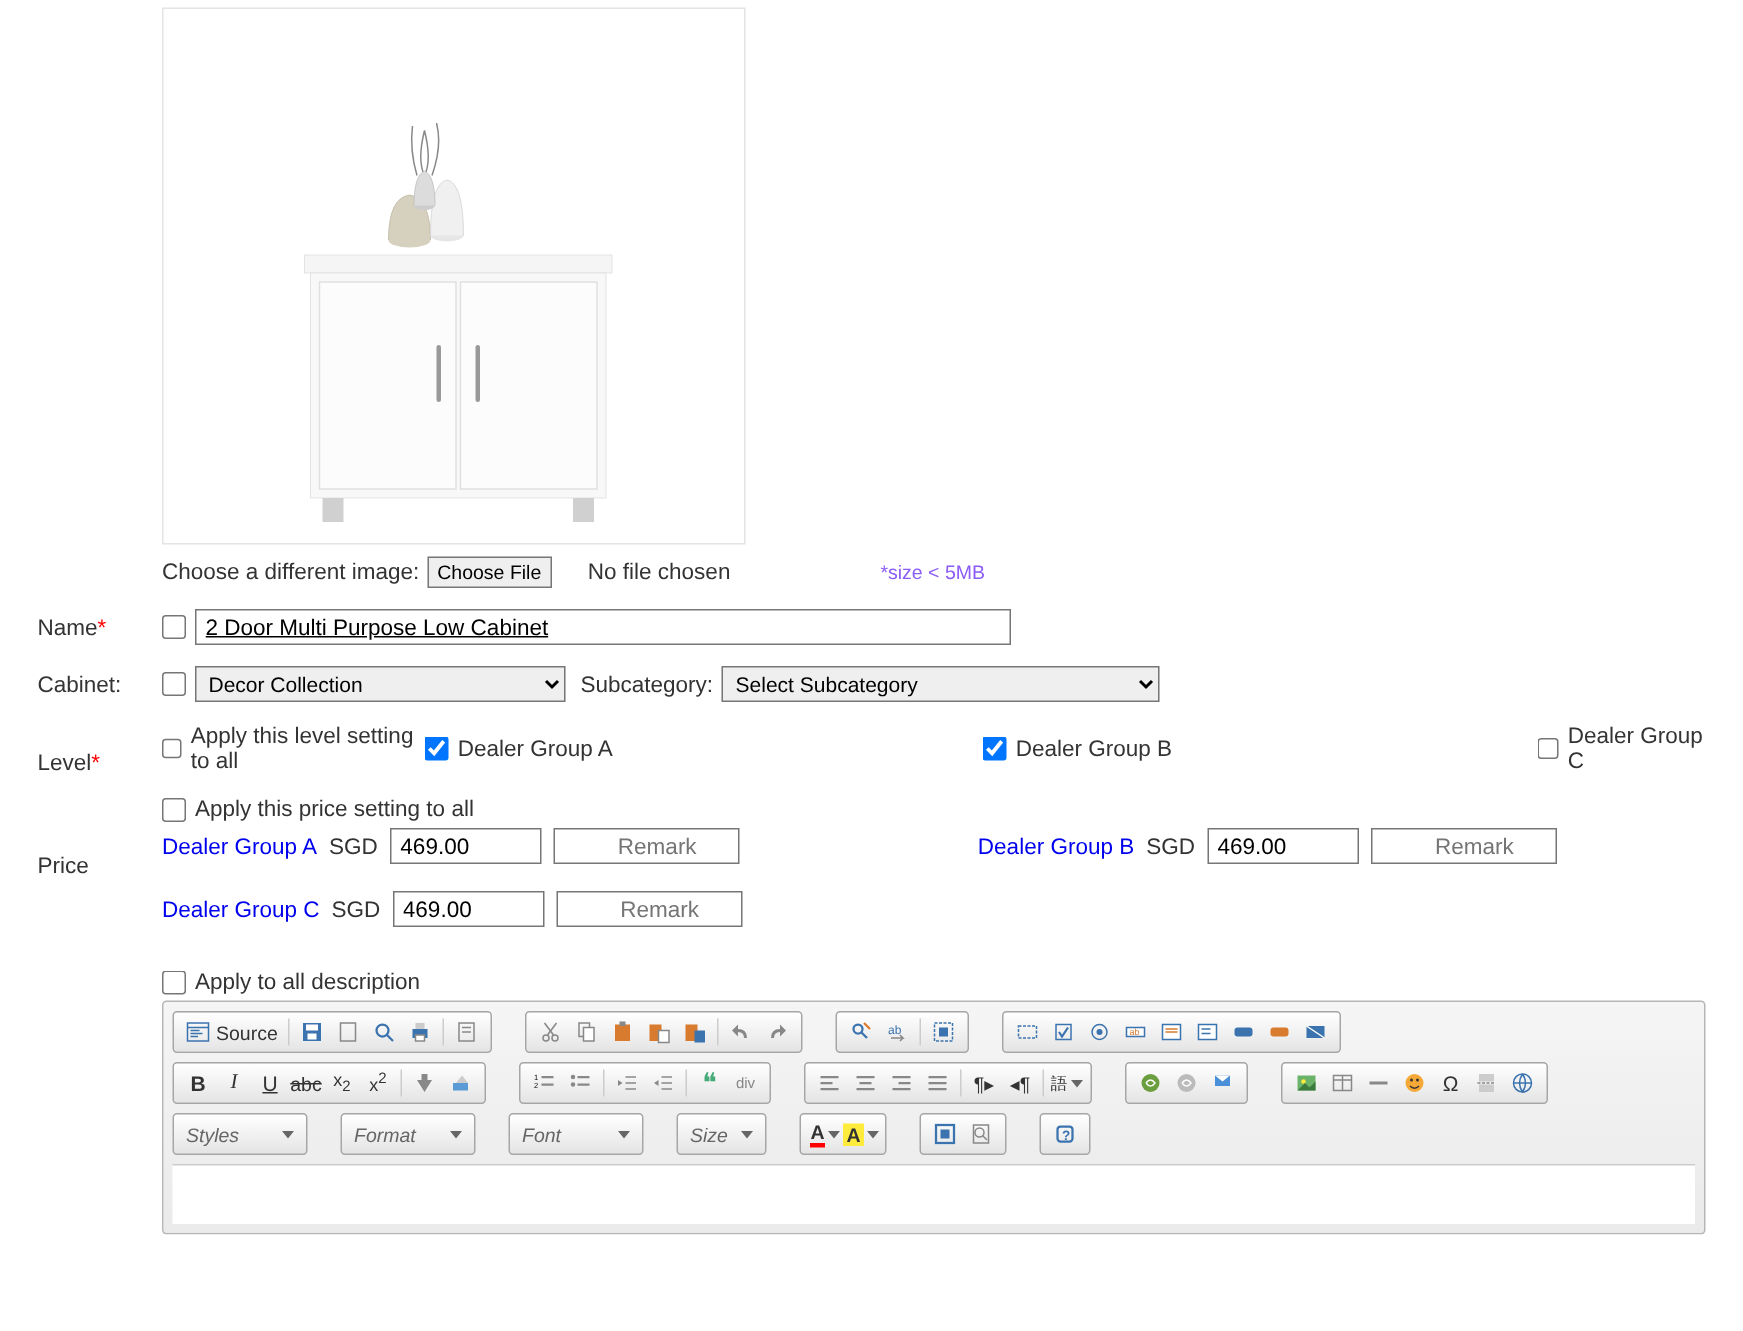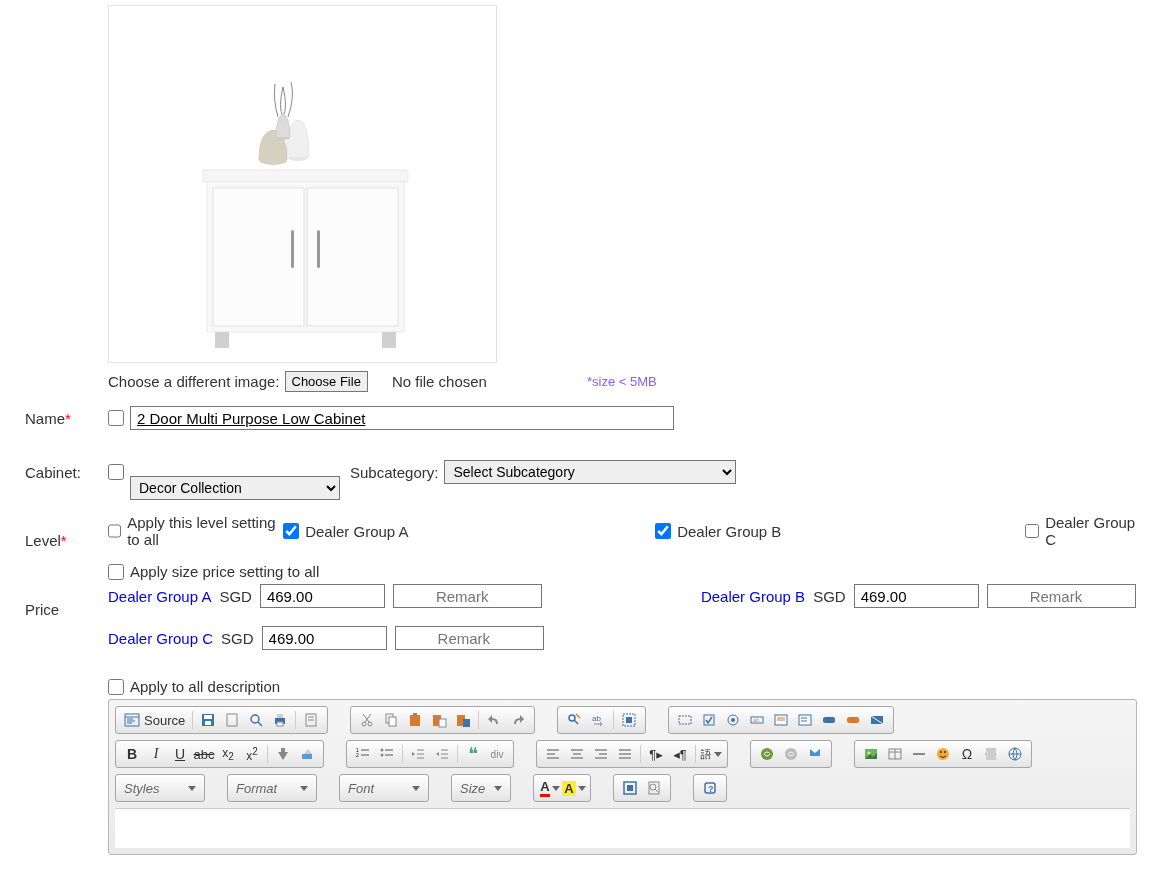--- a/index.html
+++ b/index.html
@@ -76,21 +76,21 @@
     height: 24px;
   }
   .name-input { width: 544px; text-decoration: underline; }
   select {
     font-size: 14px;
     padding: 2px 4px;
     border: 1px solid #767676;
     height: 24px;
     background: #efefef;
   }
-  .cat-select { width: 210px; margin-top: 32px; }
+  .cat-select { width: 247px; }
   .subcat-select { width: 292px; }
   .level-wrap {
     display: flex;
     flex-direction: row;
     gap: 4px;
   }
   .level-groups {
     display: flex;
     width: 100%;
   }
@@ -106,22 +106,22 @@
     display: flex;
     align-items: center;
     gap: 8px;
     flex-wrap: wrap;
   }
   .dealer-link {
     color: #0000EE;
     text-decoration: none;
     font-size: 15px;
   }
-  .price-input { width: 125px; }
-  .remark-input { width: 149px; padding-left: 42px; }
+  .price-input { width: 101px; }
+  .remark-input { width: 124px; padding-left: 42px; }
   .spacer-wide { width: 143px; display: inline-block; }
   .desc-row {
     margin-left: 83px;
     margin-top: 28px;
     margin-bottom: 4px;
   }
   
   .editor-outer {
     margin-left: 83px;
     margin-right: 0;
@@ -275,21 +275,21 @@
         </div>
       </div>
     </div>
   </div>
 
   <div class="row" style="margin-top:14px;align-items:flex-start;">
     <div class="label-col" style="padding-top:38px">Price</div>
     <div class="field-col price-wrap">
       <div style="display:flex;align-items:center;">
         <input type="checkbox" style="">
-        <span>Apply size price setting to all</span>
+        <span>Apply this price setting to all</span>
       </div>
       <div class="price-row">
         <a href="#" class="dealer-link">Dealer Group A</a>
         <span>SGD</span>
         <input type="text" class="text-input price-input" value="469.00" style="">
         <input type="text" class="text-input remark-input" placeholder="Remark" style="">
         <span class="spacer-wide"></span>
         <a href="#" class="dealer-link">Dealer Group B</a>
         <span>SGD</span>
         <input type="text" class="text-input price-input" value="469.00" style="">

